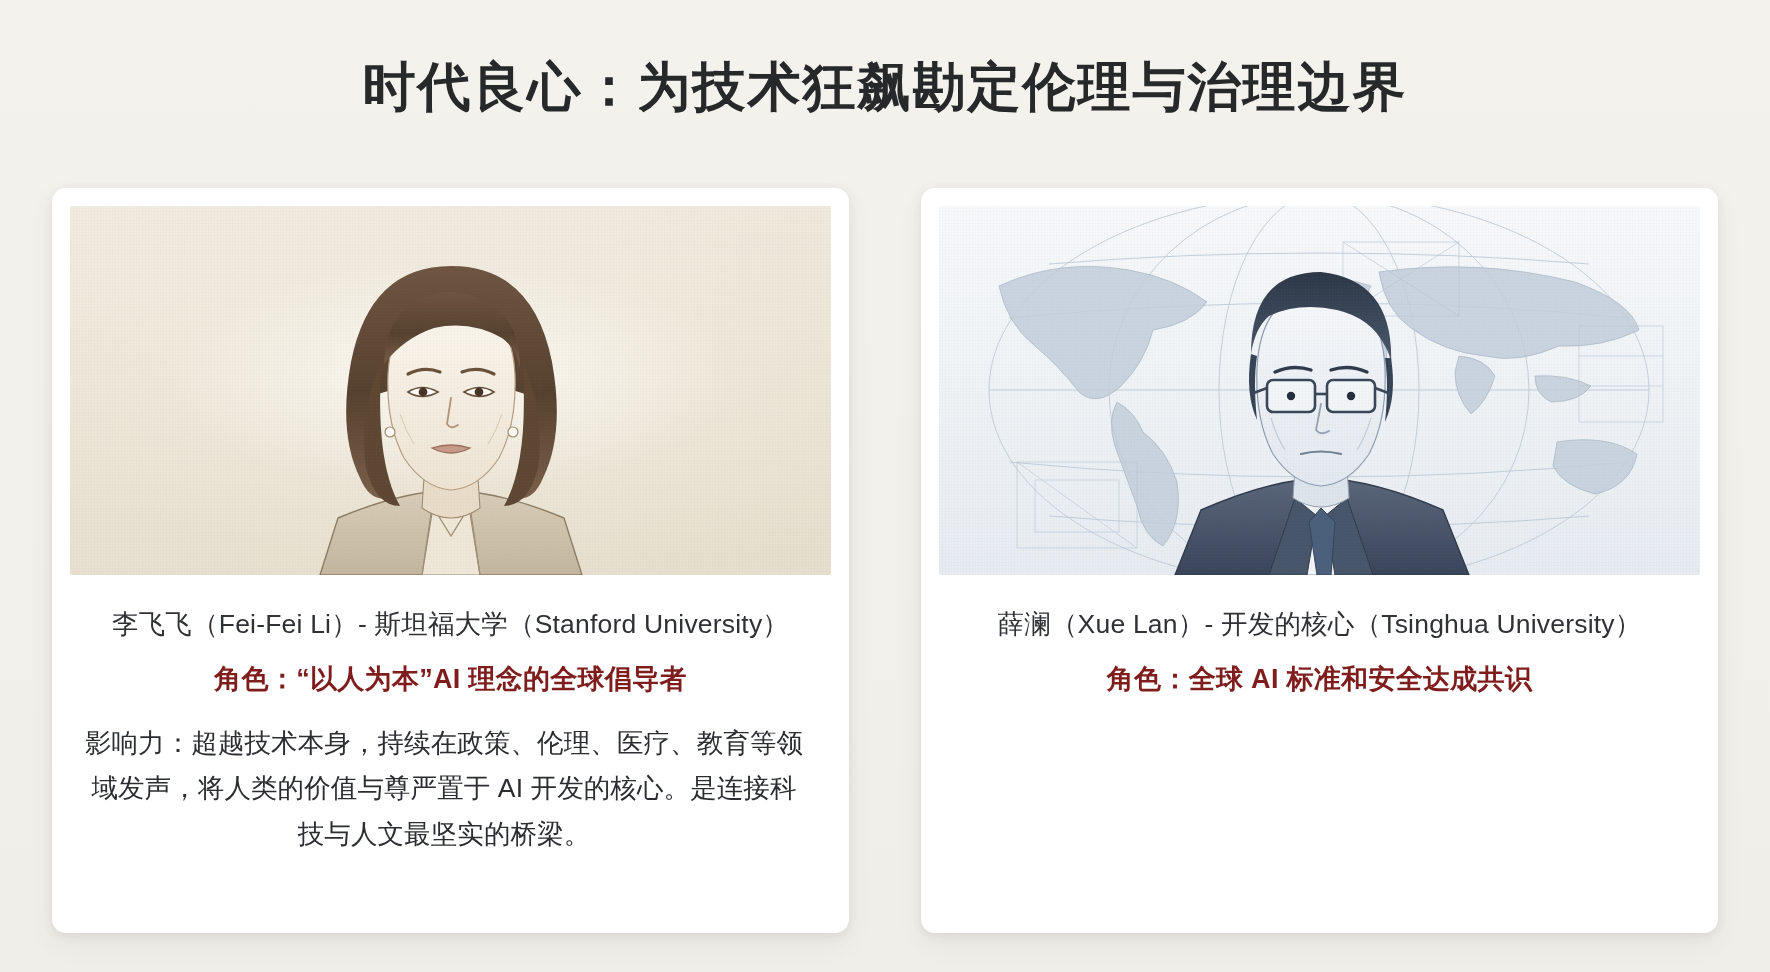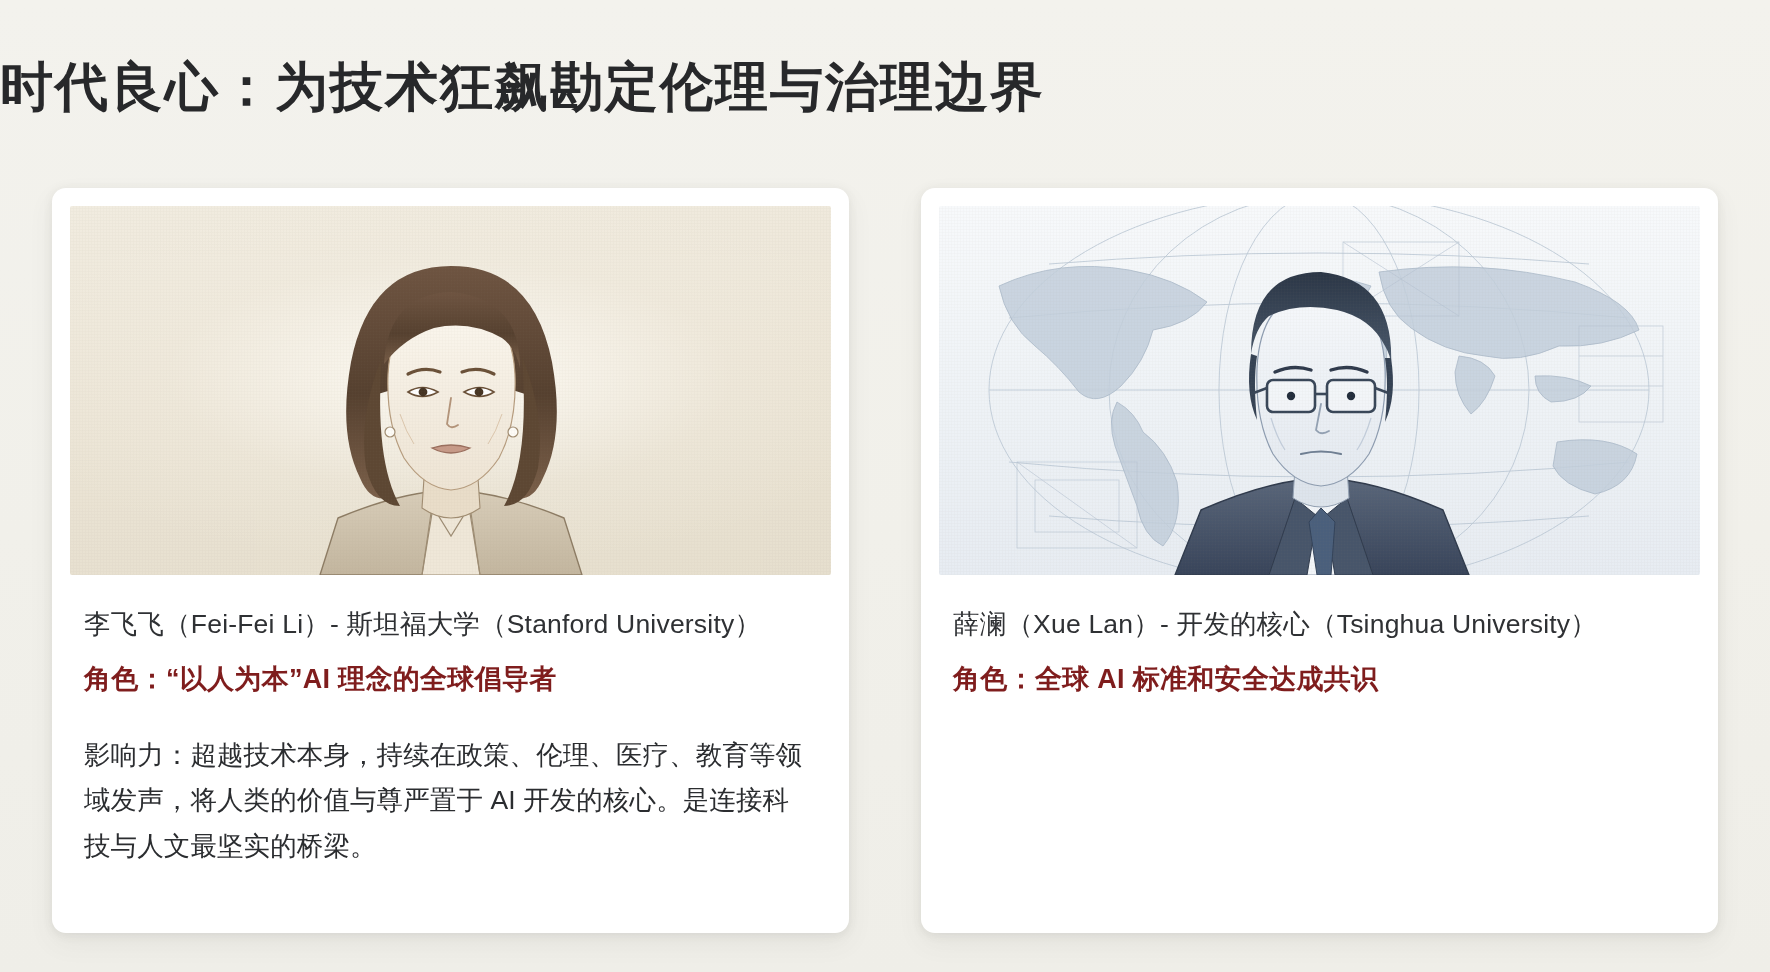--- a/index.html
+++ b/index.html
@@ -19,35 +19,37 @@
     height: 972px;
     background:
       linear-gradient(180deg, #f3f2ed 0%, #f1f0ea 55%, #efeee8 100%);
   }
   
   .page-title {
     position: absolute;
     top: 52px;
     left: 0;
     width: 1770px;
+    text-align: center;
     font-family: "Liberation Serif", "DejaVu Serif", serif;
     font-weight: bold;
     font-size: 53px;
     letter-spacing: 2px;
     color: #27282a;
     white-space: nowrap;
   }
   
   .cards {
     position: absolute;
     top: 188px;
     left: 52px;
     width: 1666px;
     display: flex;
     gap: 72px;
+    text-align: center;
   }
   .card {
     position: relative;
     width: 797px;
     background: #ffffff;
     border-radius: 14px;
     box-shadow: 0 2px 10px rgba(90, 88, 80, 0.10),
                 0 10px 26px rgba(90, 88, 80, 0.07);
     padding: 18px 18px 30px 18px;
     box-sizing: border-box;
@@ -73,21 +75,21 @@
   }
   .person-role {
     margin-top: 18px;
     font-size: 27px;
     font-weight: bold;
     color: #7f1d1d;
     letter-spacing: 0.3px;
     white-space: nowrap;
   }
   .person-impact {
-    margin-top: 36px;
+    margin-top: 24px;
     font-size: 26.5px;
     line-height: 1.72;
     color: #2b2d30;
     letter-spacing: 0.1px;
     max-width: 720px;
   }
   .card-right .person-impact { max-width: 700px; }
 
   
   .sketch-sepia {

